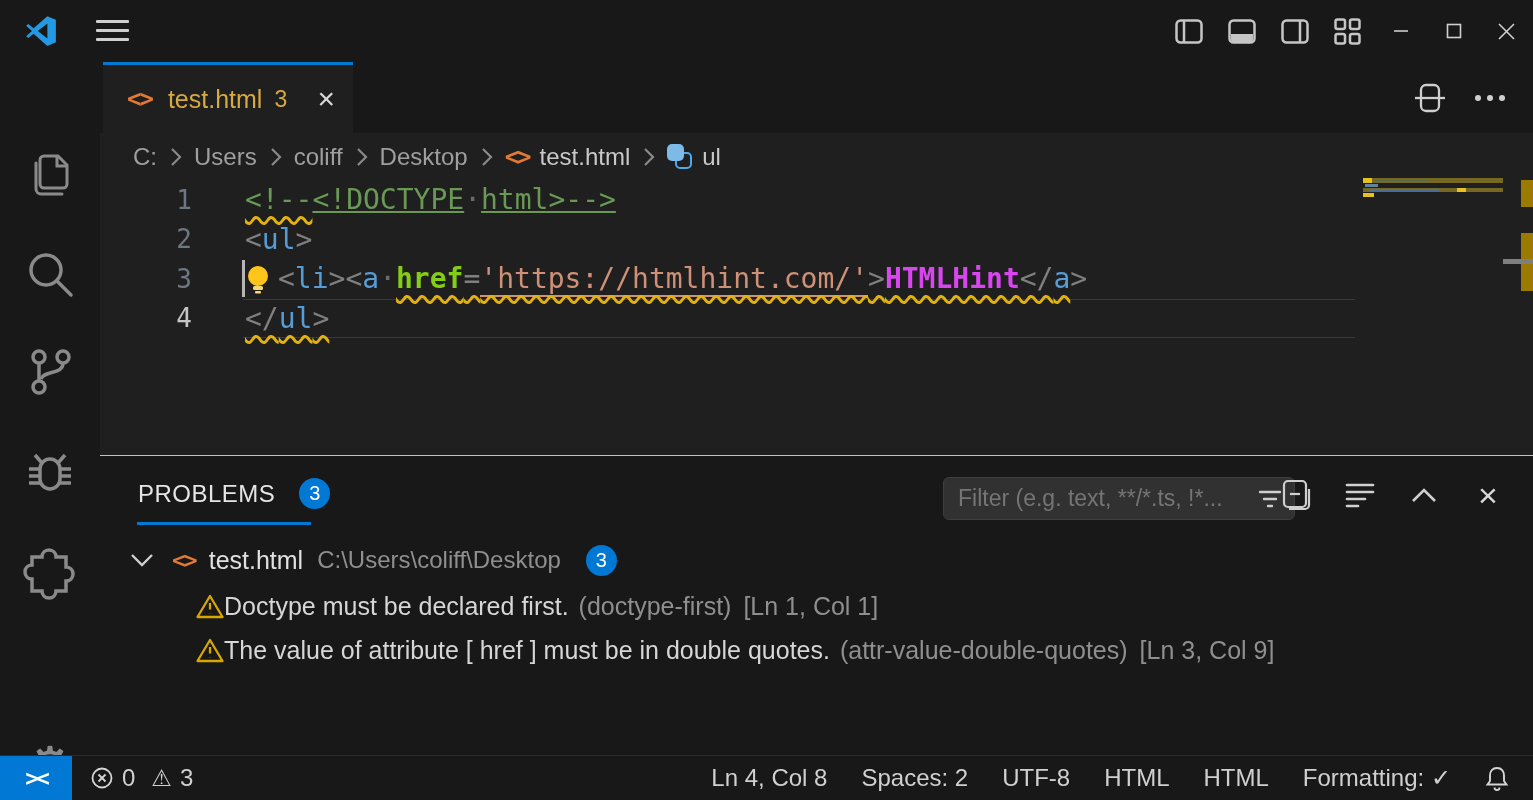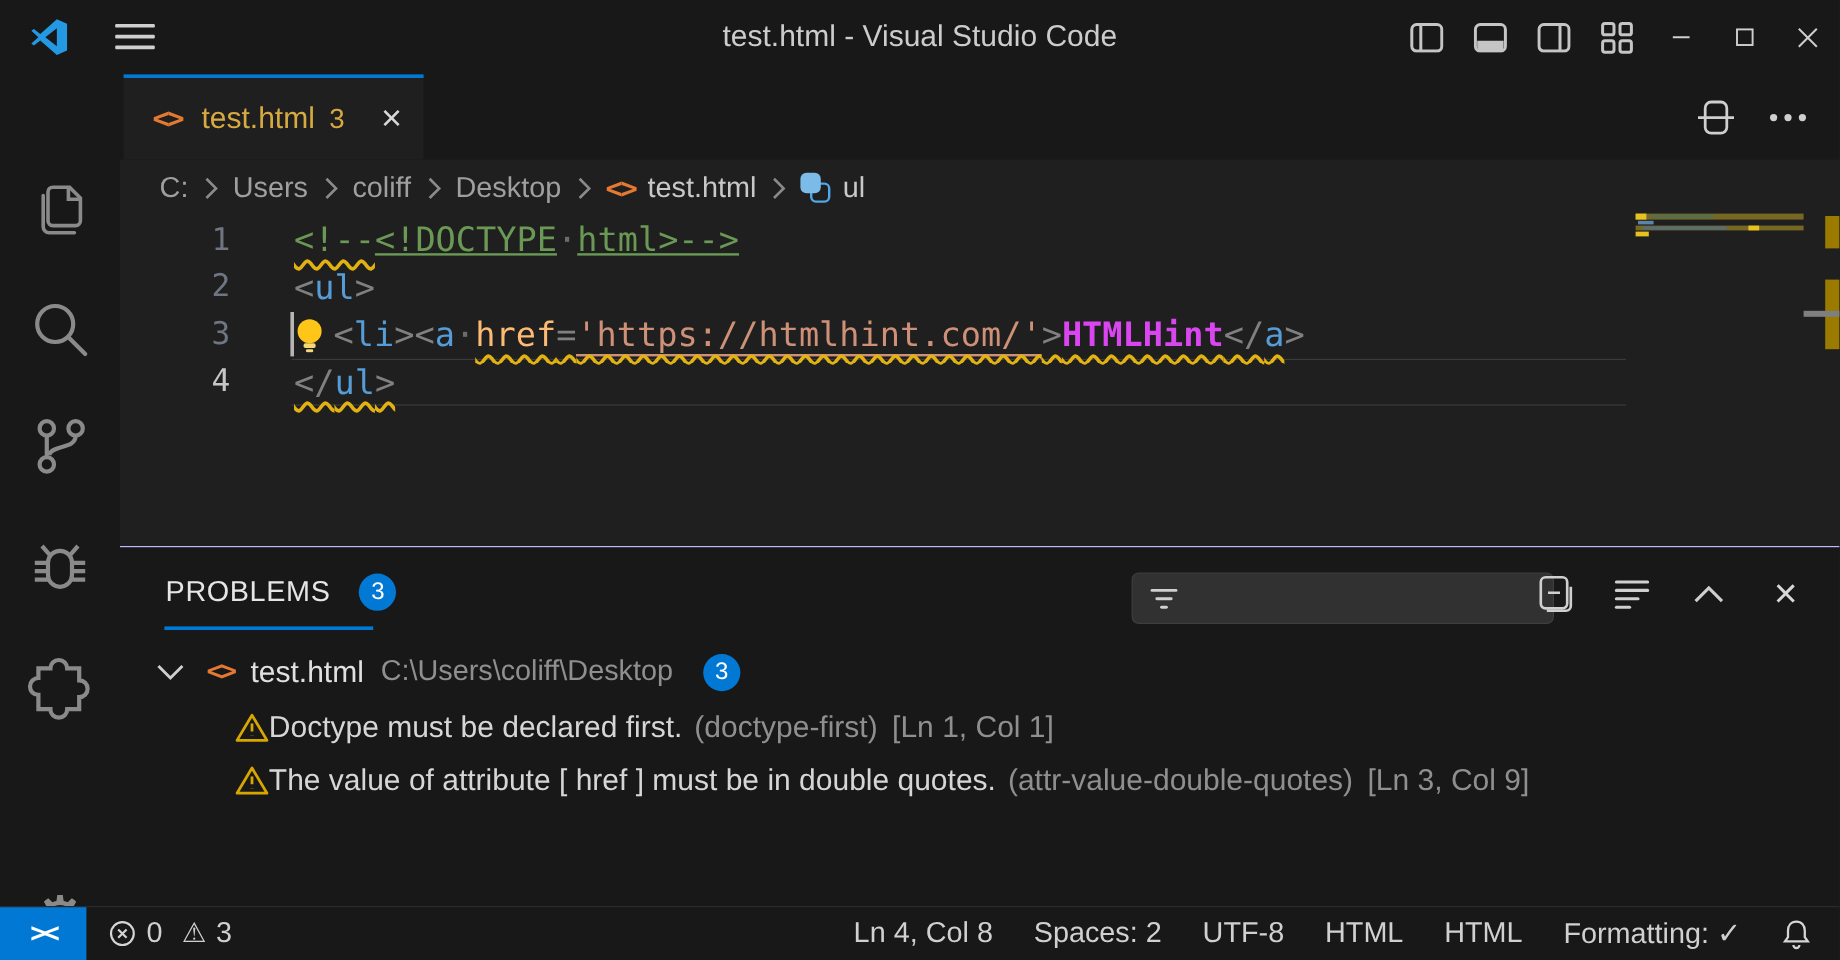--- a/index.html
+++ b/index.html
@@ -40,21 +40,21 @@
   .symbol-ic .front { position:absolute; left:0; top:0; width:17px; height:17px; background:#7cbbe8; border-radius:5px; }
 
   
   .code-area { position:absolute; top:118px; left:0; right:0; bottom:0; font-family:"DejaVu Sans Mono", monospace; font-size:28px; }
   .line-num { position:absolute; left:0; width:92px; height:39.5px; text-align:right; color:#6e7681; font-size:26px; display:flex; align-items:center; justify-content:flex-end; }
   .line-num.active { color:#c6c6c6; }
   .code-line { position:absolute; left:145px; height:39.5px; display:flex; align-items:center; white-space:pre; }
   .tok-comment { color:#6a9955;text-decoration:underline; }
   .tok-punct { color:#808080; }
   .tok-tag { color:#569cd6; }
-  .tok-attr { color:#fdba74; font-weight:normal; }
+  .tok-attr { color:#84cc16; font-weight:bold; }
   .tok-str { color:#ce9178; }
   .tok-text { color:#d946ef; font-weight:bold; }
   .tok-ws { color:#6b6b6b; }
   .sq-yellow { text-decoration:underline; text-decoration-style:wavy; text-decoration-color:#e2b112; text-decoration-thickness:2.5px; text-underline-offset:7px; }
   .link-ul { border-bottom:2.5px solid #ce9178; }
   .cursor { position:absolute; left:142px; top:80px; width:2.5px; height:37px; background:#b5b5b5; }
   .current-line { position:absolute; left:143px; top:118.5px; width:1112px; height:39.5px; border-top:1.5px solid #3a3a3a; border-bottom:1.5px solid #3a3a3a; }
   .bulb { margin-right:7px; }
 
   
@@ -106,21 +106,20 @@
   <div class="vs-logo">
     <svg width="34" height="34" viewBox="0 0 32 32">
       <path d="M22 2 L9 13.5 L4 9.5 L2 11 L7.5 16 L2 21 L4 22.5 L9 18.5 L22 30 L30 26.5 V5.5 Z M22 9 V23 L13 16 Z" fill="#2499e3"></path>
     </svg>
   </div>
   <div class="hamburger">
       <div></div>
       <div></div>
       <div></div>
     </div>
-  <div class="win-title">test.html - Visual Studio Code</div>
   <div class="tb-icons">
     <div class="tb-btn">
       <svg width="28" height="25" viewBox="0 0 28 25">
           <rect x="1.5" y="1.5" width="25" height="22" rx="4" fill="none" stroke="#c5c5c5" stroke-width="2.5"></rect>
           <line x1="9" y1="2" x2="9" y2="23" stroke="#c5c5c5" stroke-width="2.5"></line>
         </svg>
     </div>
     <div class="tb-btn">
       <svg width="28" height="25" viewBox="0 0 28 25">
           <rect x="1.5" y="1.5" width="25" height="22" rx="4" fill="none" stroke="#c5c5c5" stroke-width="2.5"></rect>
@@ -304,20 +303,21 @@
 </div>
 
 <div class="panel">
   <div class="panel-tab">
     <span class="panel-tab-label">PROBLEMS</span>
     <span class="blue-badge">3</span>
   </div>
   <div class="panel-tab-underline"></div>
 
   <div class="filter-box">
+    <input type="text" placeholder="Filter (e.g. text, **/*.ts, !*..." style="">
     <svg width="24" height="20" viewBox="0 0 24 20">
         <g stroke="#cfcfcf" stroke-width="2.4" stroke-linecap="round">
           <line x1="2" y1="3" x2="22" y2="3"></line>
           <line x1="6" y1="10" x2="18" y2="10"></line>
           <line x1="10" y1="17" x2="14" y2="17"></line>
         </g>
       </svg>
   </div>
 
   <div class="panel-icons">

